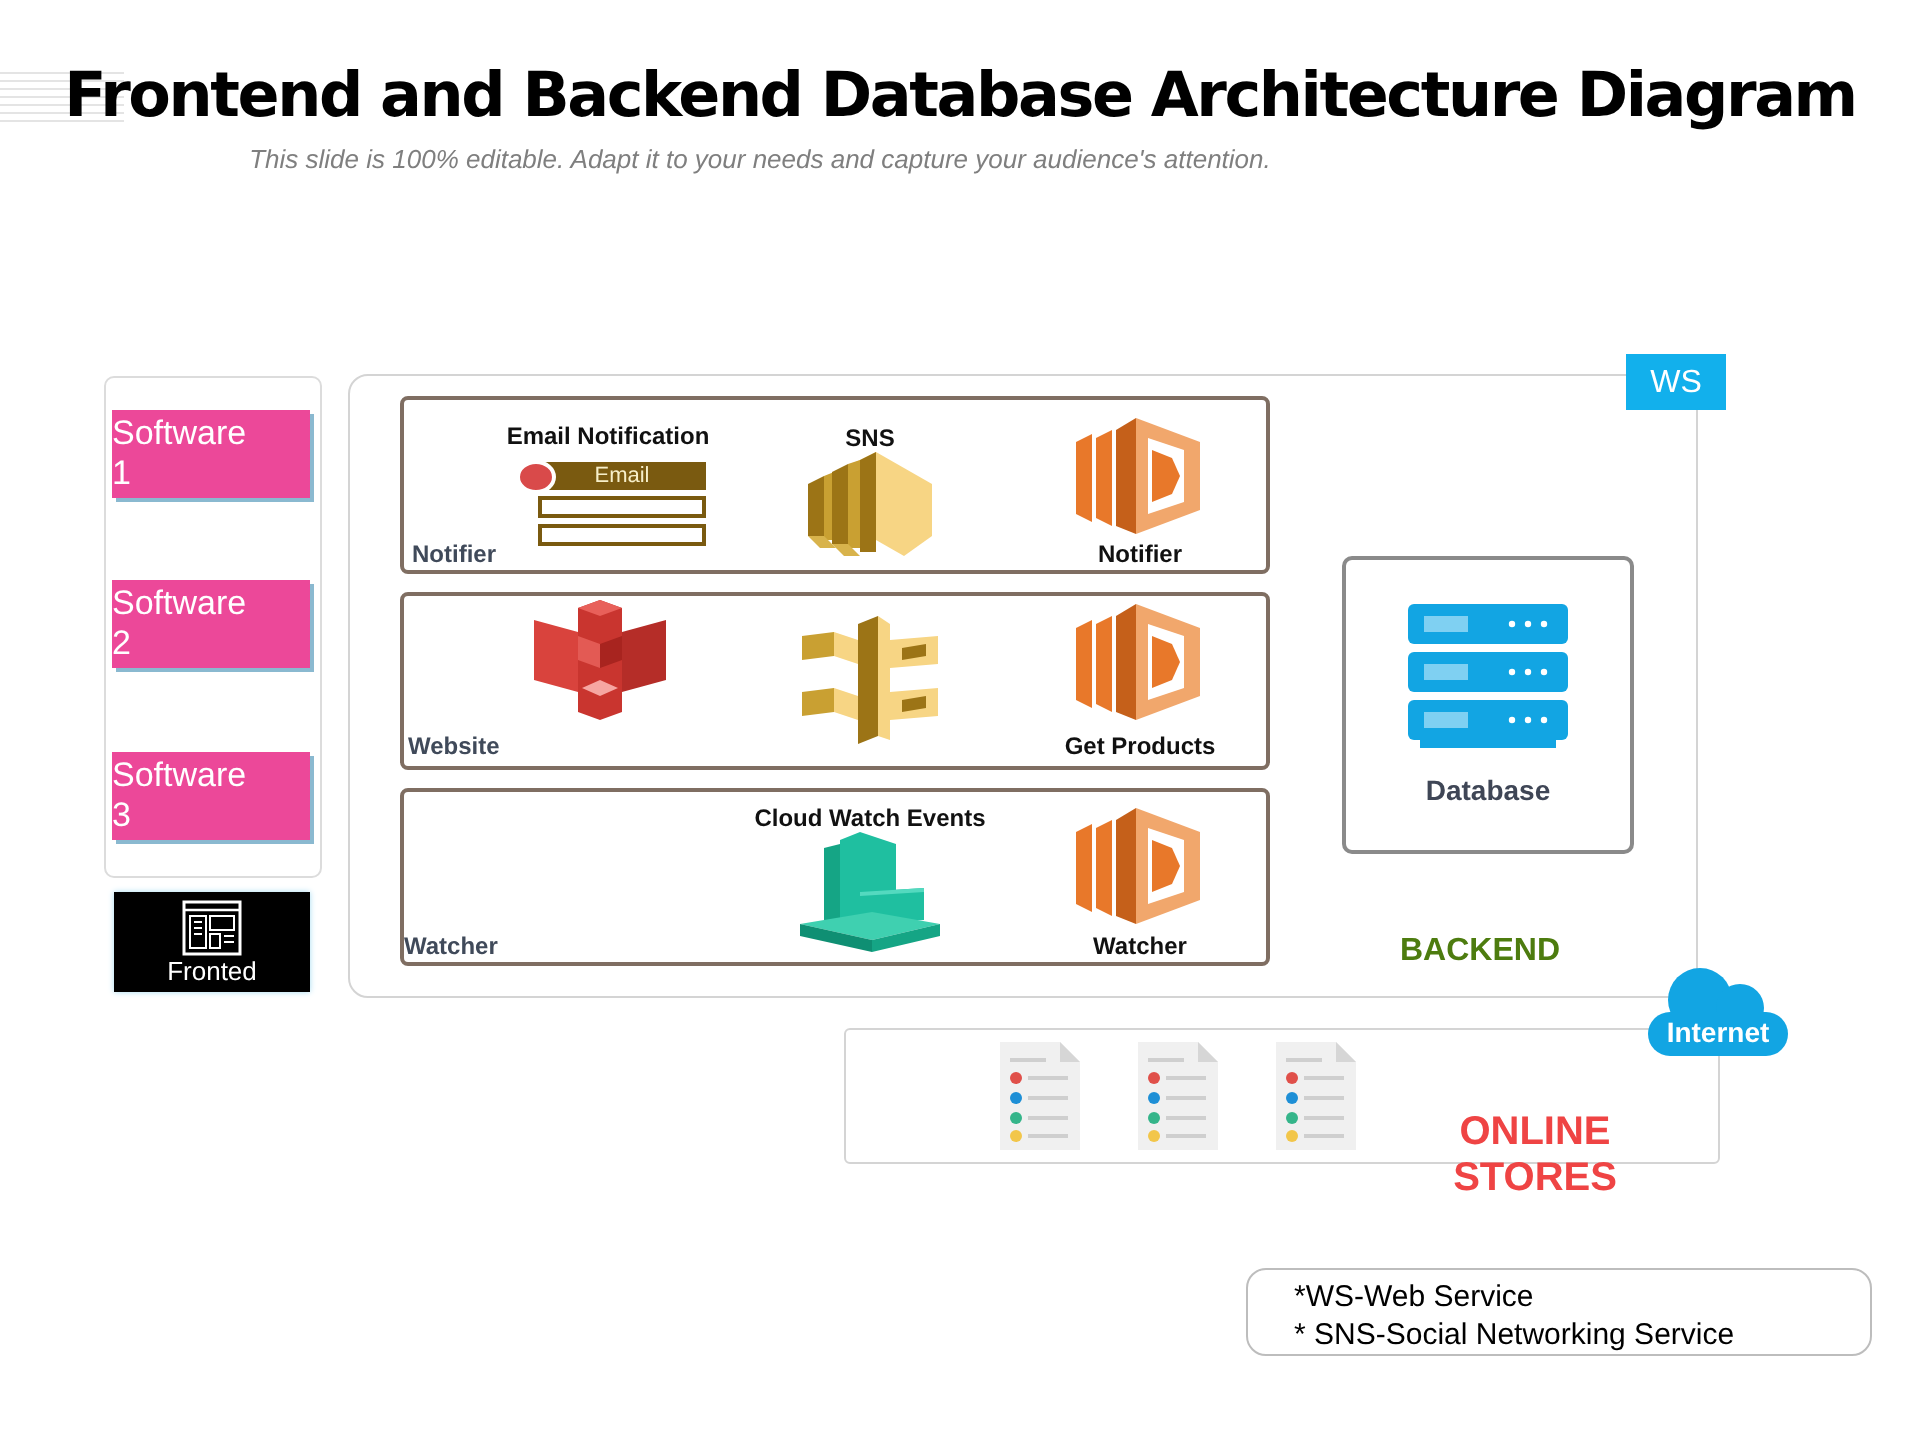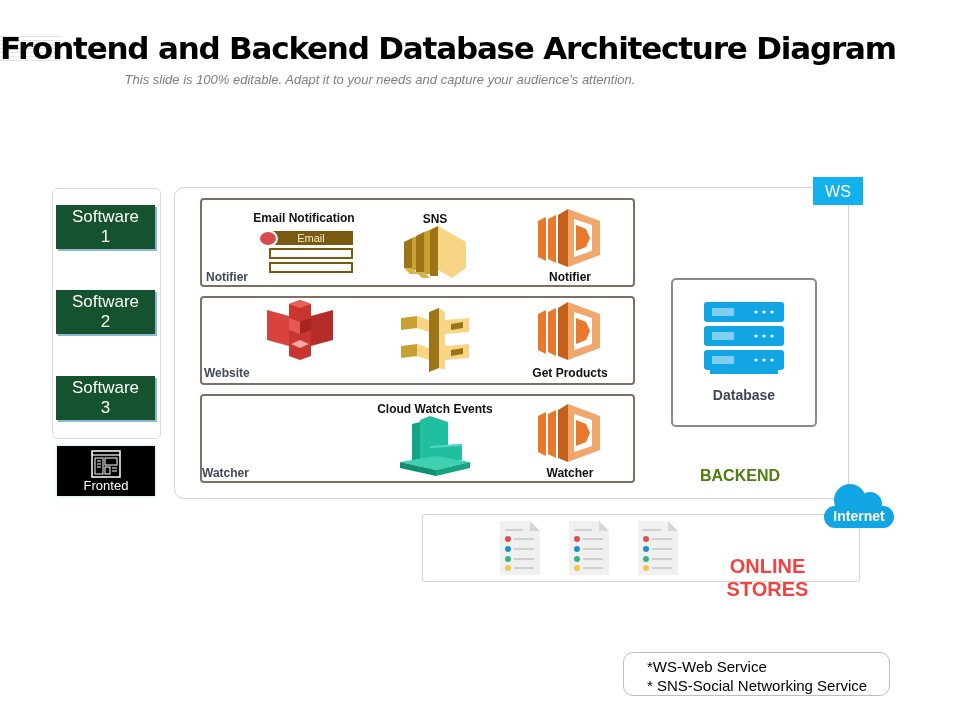--- a/index.html
+++ b/index.html
@@ -3,27 +3,27 @@
   <meta charset="utf-8">
   <style>
     * { box-sizing: border-box; margin: 0; padding: 0; }
     html, body { width: 960px; height: 720px; background: #ffffff; overflow: hidden; }
     body { position: relative; font-family: "Liberation Sans", sans-serif; color: #000; }
 
     .abs { position: absolute; }
 
     .title-lines { left: 0; top: 36px; width: 62px; height: 28px;
       background: repeating-linear-gradient(to bottom, #e4e4e4 0px, #e4e4e4 1px, transparent 1px, transparent 4px); }
-    .title { left: 0; top: 30px; width: 960px; text-align: left; font-size: 31px; font-weight: 700;
+    .title { left: 0; top: 30px; width: 960px; text-align: center; font-size: 31px; font-weight: 700;
       font-family: "DejaVu Sans", sans-serif; letter-spacing: -1.2px; color: #000; }
     .subtitle { left: 0; top: 72px; width: 760px; text-align: center; font-size: 13px; font-style: italic; color: #7f7f7f; }
 
     
     .front-panel { left: 52px; top: 188px; width: 109px; height: 251px; border: 1px solid #dcdcdc; border-radius: 5px; background: #fff; }
-    .sw-btn { left: 56px; width: 99px; height: 44px; background: #14532d; color: #fff; text-align: center;
+    .sw-btn { left: 56px; width: 99px; height: 44px; background: #ec4899; color: #fff; text-align: left;
       font-size: 17px; line-height: 20px; padding-top: 2px; box-shadow: 2px 2px 0 #8ab9d0; }
     .sw-btn span { display: block; }
     .fronted { left: 57px; top: 446px; width: 98px; height: 50px; background: #000000; color: #fff; text-align: center; font-size: 13px;
       box-shadow: 0 0 3px #a6dcf2; }
     .fronted .ico { display: block; margin: 4px auto 0; width: 30px; height: 28px; }
 
     
     .backend-panel { left: 174px; top: 187px; width: 675px; height: 312px; border: 1px solid #d4d4d4; border-radius: 10px; background: #fff; }
     .ws-tag { left: 813px; top: 177px; width: 50px; height: 28px; background: #12b0ec; color: #fff; font-size: 16px; text-align: center; line-height: 30px; }
 
@@ -31,21 +31,21 @@
     .row-label { font-size: 12px; font-weight: 700; color: #404a5a; }
     .icon-cap { font-size: 12px; font-weight: 700; color: #111; text-align: center; }
 
     .db-box { left: 671px; top: 278px; width: 146px; height: 149px; border: 2px solid #8a8a8a; border-radius: 5px; background: #fff; }
     .db-label { left: 671px; top: 387px; width: 146px; text-align: center; font-size: 14px; font-weight: 700; color: #3f4656; }
     .backend-label { left: 700px; top: 467px; width: 135px; font-size: 16px; font-weight: 700; color: #4d7c0f; }
 
     .stores-panel { left: 422px; top: 514px; width: 438px; height: 68px; border: 1px solid #d4d4d4; border-radius: 3px; background: #fff; }
     .stores-label { left: 690px; top: 555px; width: 155px; text-align: center; font-size: 20px; font-weight: 700; color: #ef4444; }
 
-    .legend { left: 623px; top: 652px; width: 267px; height: 44px; border: 1px solid #bdbdbd; border-radius: 10px; background: #fff;
+    .legend { left: 623px; top: 634px; width: 313px; height: 44px; border: 1px solid #bdbdbd; border-radius: 10px; background: #fff;
       padding: 4px 0 0 23px; font-size: 15px; line-height: 19px; color: #000; }
     .legend span { display: block; }
 
     .internet { left: 820px; top: 480px; width: 78px; height: 50px; }
     .internet-label { left: 820px; top: 508px; width: 78px; text-align: center; color: #fff; font-weight: 700; font-size: 14px; }
   </style>
 </head>
 <body>
 
 <div class="abs title-lines"></div>

